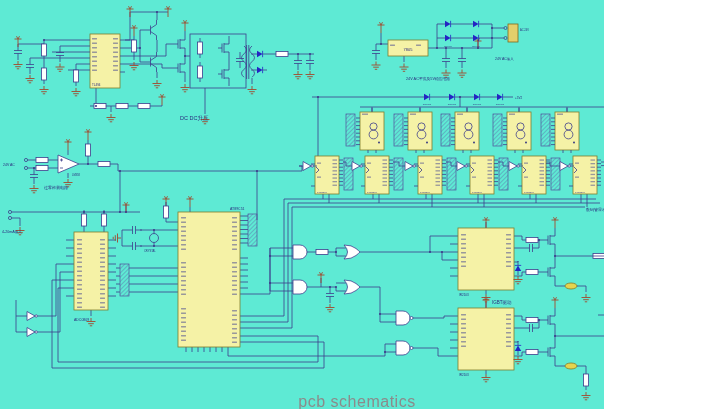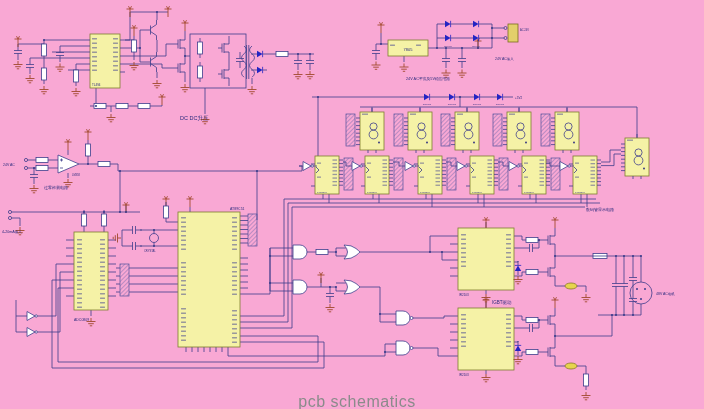--- a/index.html
+++ b/index.html
@@ -1,16 +1,16 @@
 <!DOCTYPE html>
 <html style="--wire: #3d3d8c; --ic_fill: #f5f2a6; --ic_border: #7d7d2f; --diode: #2424c4; --gnd: #a14a2e; --label: #2b2b7e; --caption: #8b8b8b; --conn_fill: #e3cf6b; --part_yellow: #e6d44e;"><head>
 <meta charset="utf-8">
 <style>
   html,body{margin:0;padding:0;background:#fff}
-  #stage{position:relative;width:704px;height:409px;overflow:hidden;background:#f9a8d4}
+  #stage{position:relative;width:604px;height:409px;overflow:hidden;background:#5eead4}
   svg{display:block}
   .w{stroke:var(--wire);stroke-width:.8;fill:none}
   .gb{stroke:var(--gnd);stroke-width:.9;fill:none}
   .f{fill:var(--wire);stroke:none}
   .icb{fill:var(--ic_fill);stroke:var(--ic_border);stroke-width:.8}
   .box{fill:none;stroke:var(--wire);stroke-width:.8}
   .t{font-family:"Liberation Sans",sans-serif;fill:var(--label)}
   .cap{font-family:"Liberation Sans",sans-serif;fill:var(--caption);font-weight:400;letter-spacing:.5px}
   .schem{filter:blur(.2px)}
 </style>

